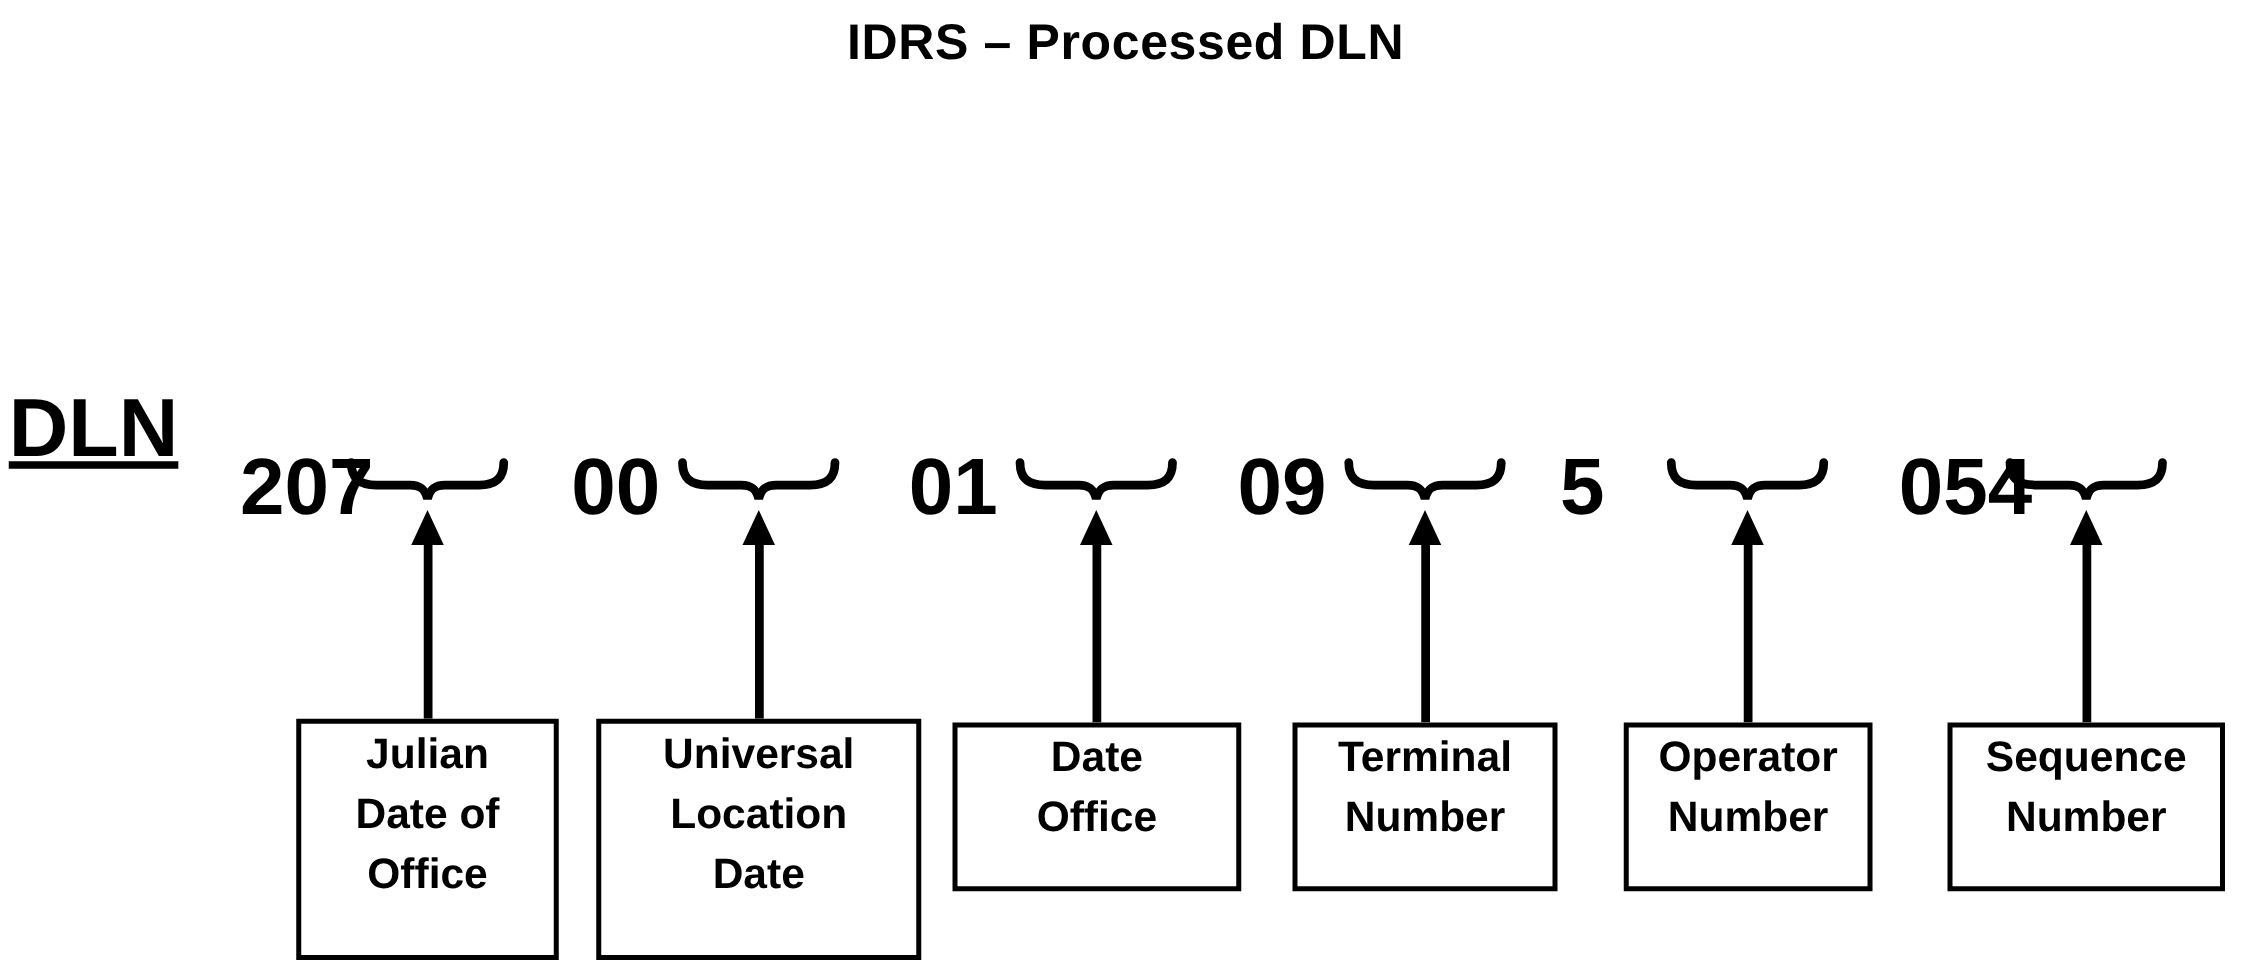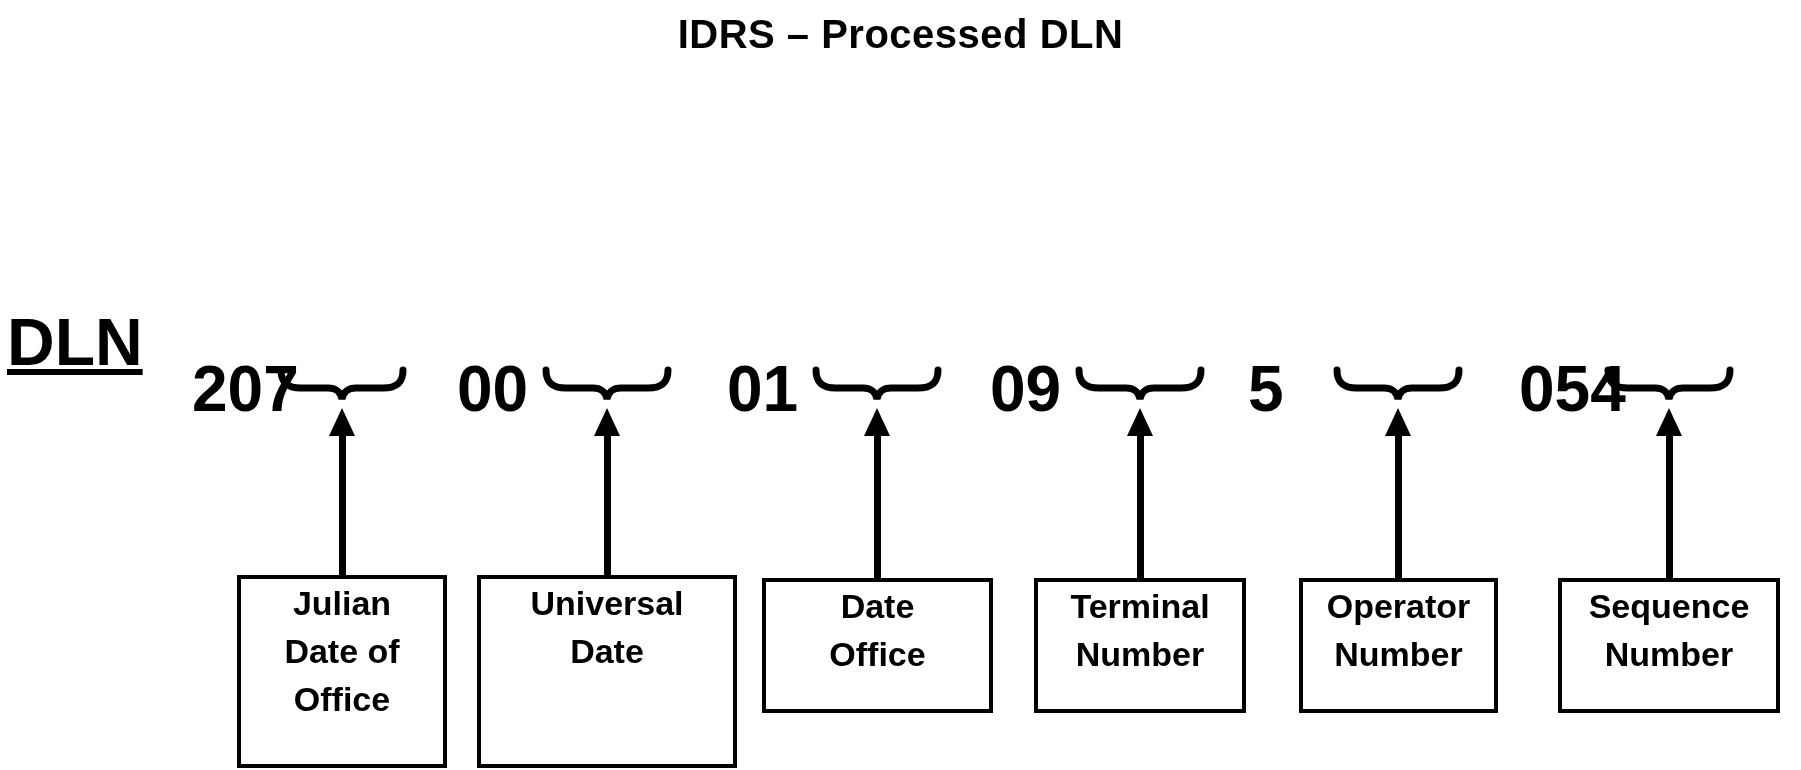--- a/index.html
+++ b/index.html
@@ -116,20 +116,21 @@
 
   <div class="segment" style="--cx:607px; --box-left:477px; --box-w:260px; --box-top:575px; --box-h:193px;">
     <div class="num">00</div>
     <svg class="brace" width="132" height="36" viewBox="0 0 132 36">
       <path d="M5,4 C5,16 11,22 25,22 L52,22 C60,22 64,25 66,33 C68,25 72,22 80,22 L107,22 C121,22 127,16 127,4" fill="none" stroke="#000000" stroke-width="7" stroke-linecap="round"></path>
     </svg>
     <div class="arrow-head"></div>
     <div class="arrow-shaft"></div>
     <div class="label-box tall">
       <div>Universal</div>
+      <div>Location</div>
       <div>Date</div>
     </div>
   </div>
 
   <div class="segment" style="--cx:877px; --box-left:762px; --box-w:231px; --box-top:578px; --box-h:135px;">
     <div class="num">01</div>
     <svg class="brace" width="132" height="36" viewBox="0 0 132 36">
       <path d="M5,4 C5,16 11,22 25,22 L52,22 C60,22 64,25 66,33 C68,25 72,22 80,22 L107,22 C121,22 127,16 127,4" fill="none" stroke="#000000" stroke-width="7" stroke-linecap="round"></path>
     </svg>
     <div class="arrow-head"></div>

